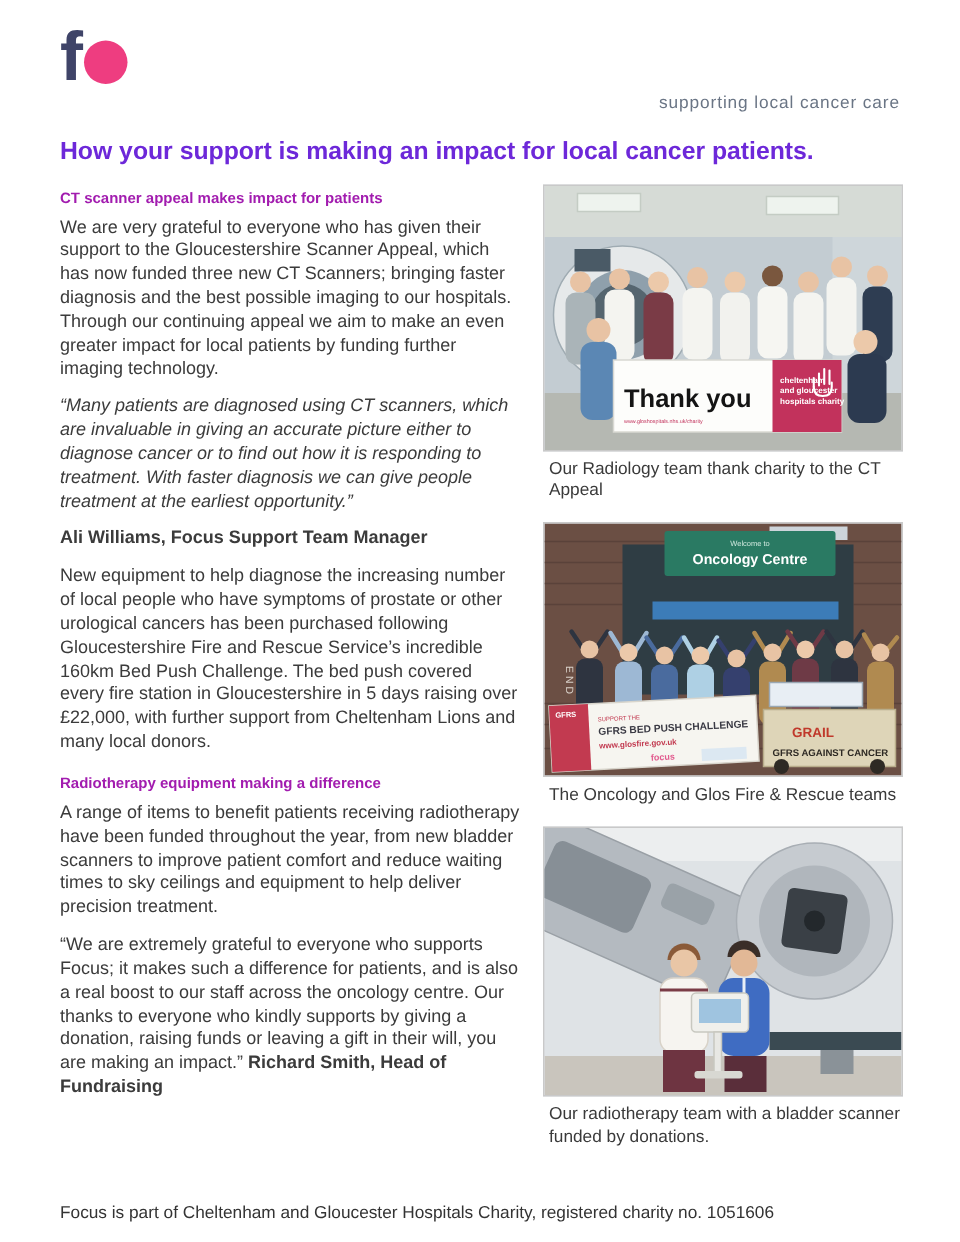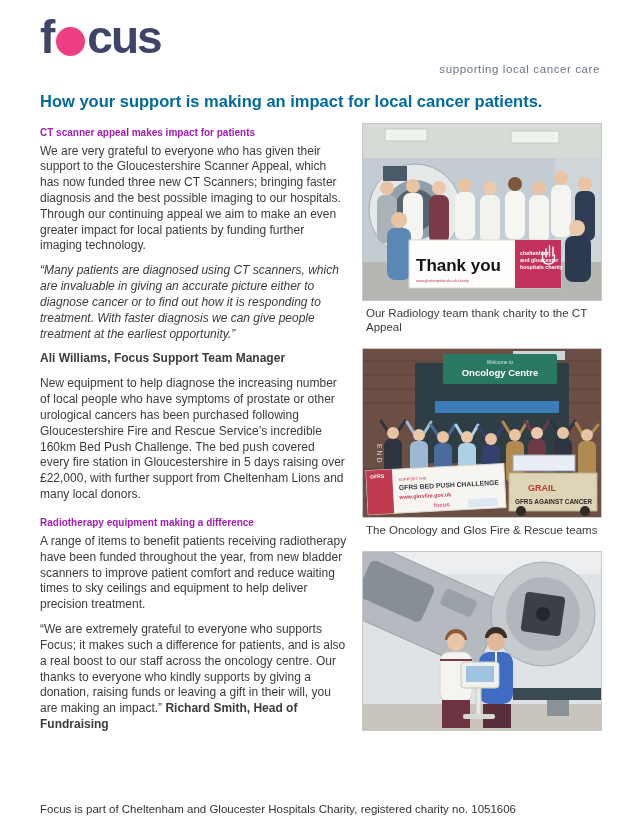--- a/index.html
+++ b/index.html
@@ -33,21 +33,21 @@
     color:#6a7585;
     letter-spacing:0.6px;
     margin-top:4px;
     margin-left:2px;
     text-align:right;
   }
   
   .title{
     font-size:16.5px;
     font-weight:bold;
-    color:#0369a1;
+    color:#6d28d9;
     margin:16px 0 0 0;
   }
   
   .content{display:flex;gap:15px;margin-top:2px;}
   .col-left{width:307px;flex:0 0 307px;}
   .col-right{width:240px;flex:0 0 240px;padding-top:10px;}
   .col-left h2{
     font-size:10px;font-weight:bold;color:#a21caf;
     margin:14px 0 6px 0;
   }
@@ -77,21 +77,20 @@
 </head>
 <body>
 
 <div class="page">
 
   <header>
     <div class="logo">
       <div class="brand">
         <span>f</span>
           <span class="dot"></span>
-          <span>cus</span>
       </div>
       <div class="tagline">supporting local cancer care</div>
     </div>
   </header>
 
   <h1 class="title">How your support is making an impact for local cancer patients.</h1>
 
   <div class="content">
 
     <div class="col-left">
@@ -312,20 +311,21 @@
               <rect x="120" y="152" width="28" height="24" fill="#5a2e3a"></rect>
             </g>
           </g>
           <g>
             <rect x="98" y="110" width="38" height="26" rx="3" fill="#f0f0ec" stroke="#c8c8c0"></rect>
             <rect x="103" y="114" width="28" height="16" fill="#9fc4e0"></rect>
             <rect x="113" y="136" width="5" height="28" fill="#e8e8e4" stroke="#c8c8c0"></rect>
             <rect x="100" y="162" width="32" height="5" rx="2" fill="#d8d8d2"></rect>
           </g>
         </svg>
+        <figcaption>Our radiotherapy team with a bladder scanner funded by donations.</figcaption>
       </figure>
 
     </div>
   </div>
 
   <div class="footer">Focus is part of Cheltenham and Gloucester Hospitals Charity, registered charity no. 1051606</div>
 
 </div>
 
 </body></html>

